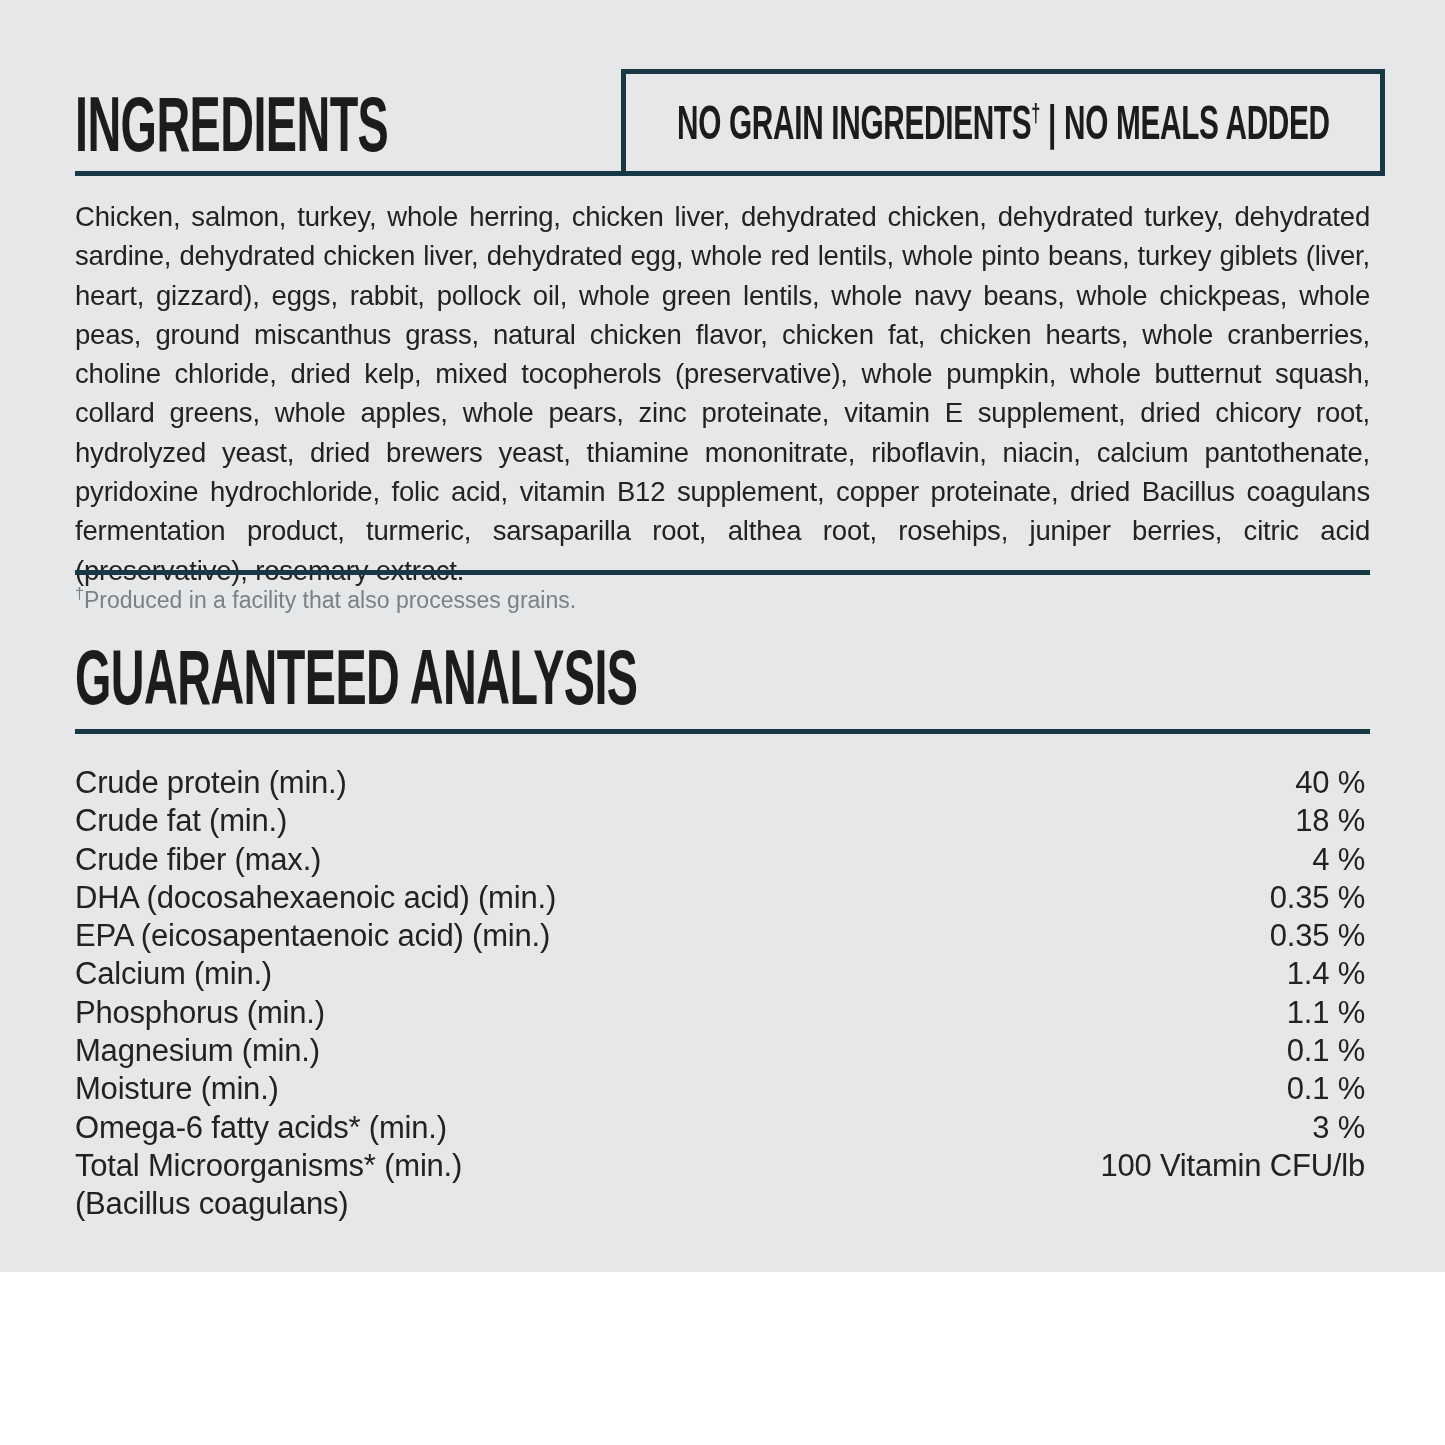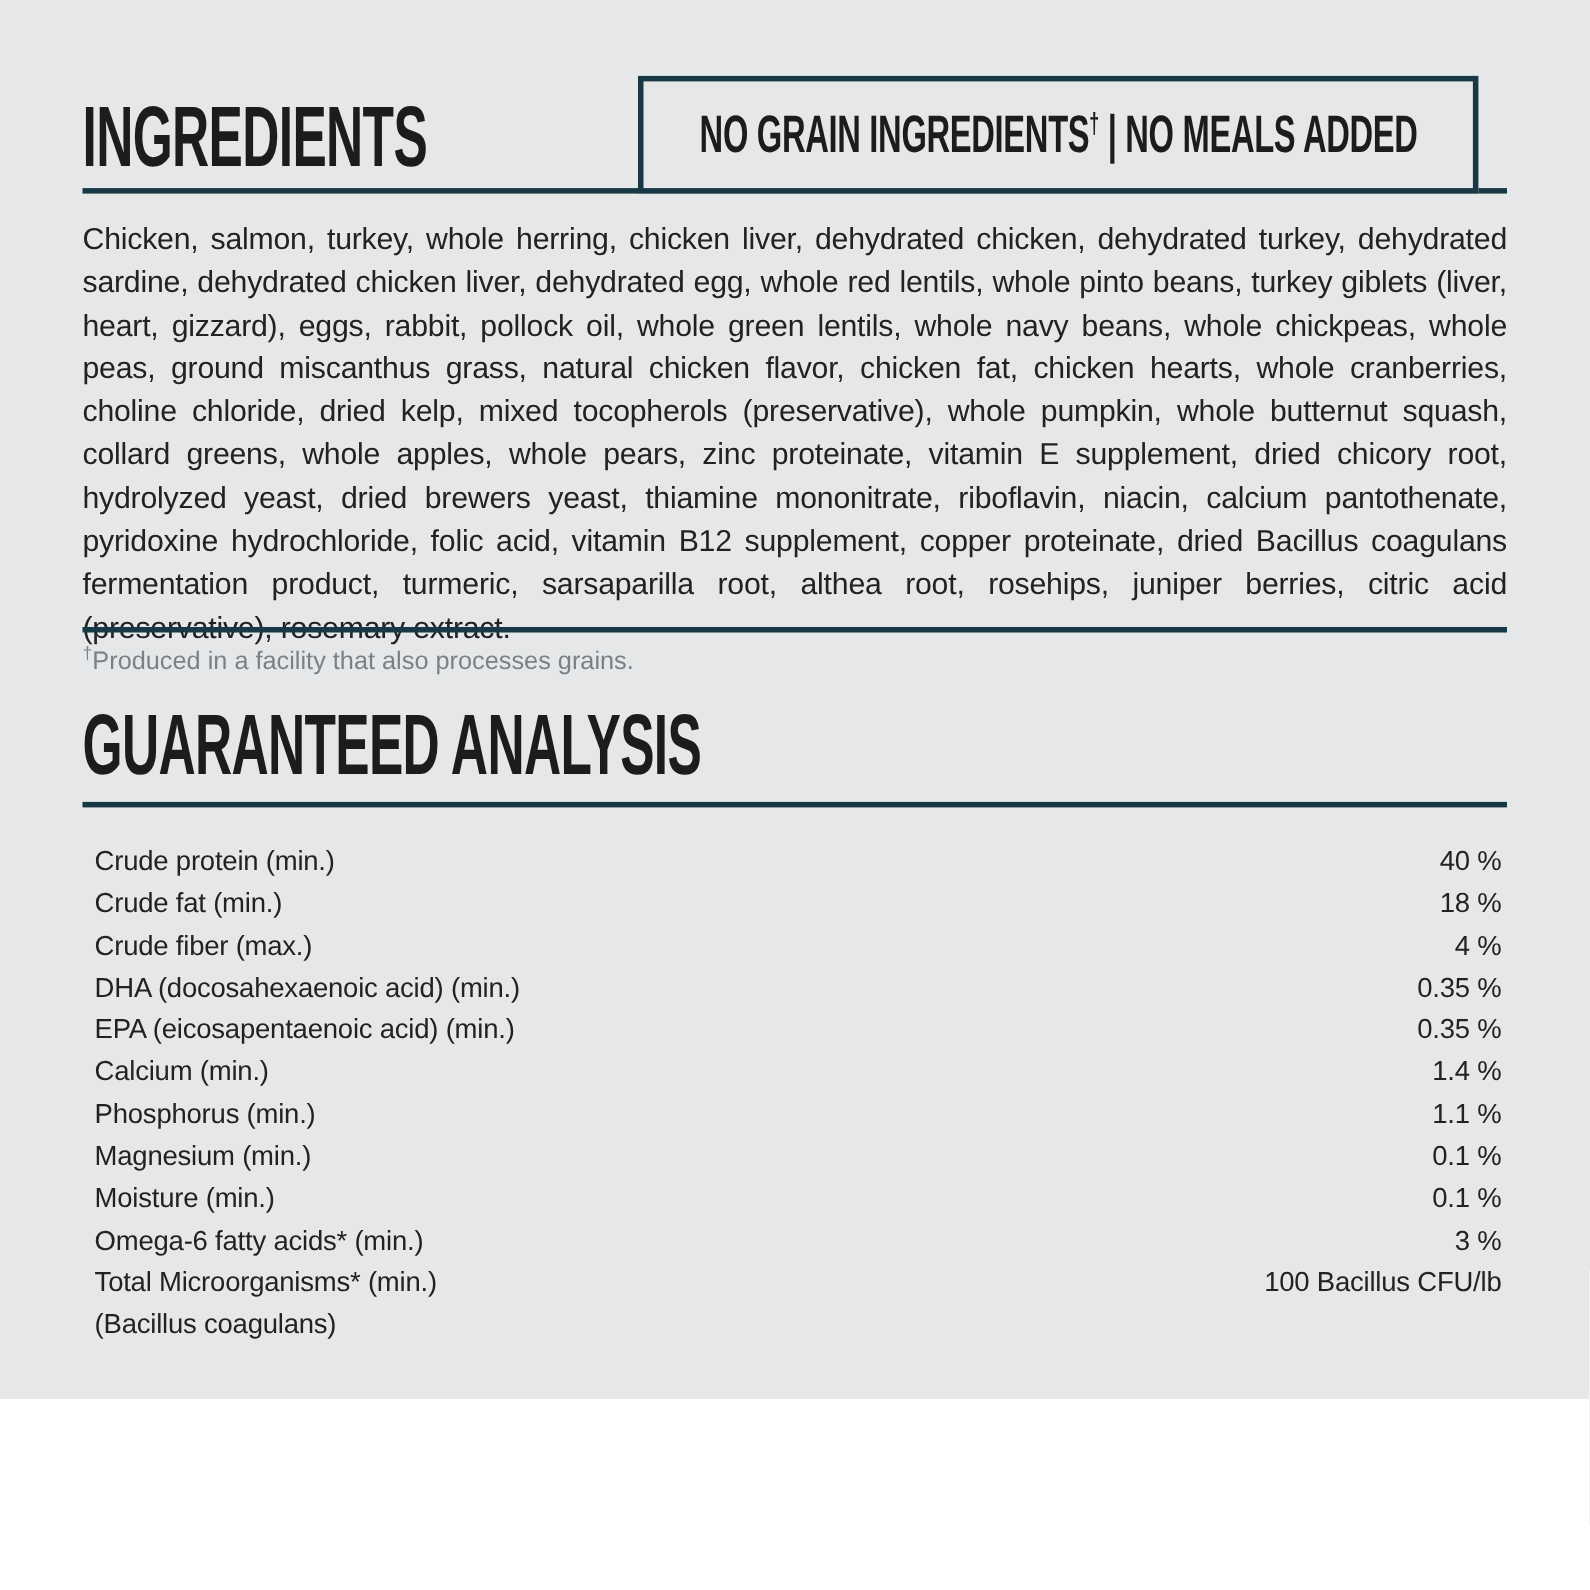--- a/index.html
+++ b/index.html
@@ -33,21 +33,21 @@
   .rule {
     position:absolute;
     left:75px; width:1295px; height:5px;
     background:var(--accent);
   }
   .rule-1 { top:171px; }
   .rule-2 { top:570px; }
   .rule-3 { top:729px; }
   .callout-box {
     position:absolute;
-    left:580px; top:69px;
+    left:621px; top:69px;
     width:764px; height:107px;
     border:5px solid var(--accent);
     display:flex; align-items:center; justify-content:center;
     background:var(--bg);
   }
   .callout-text {
     font-size:48px;
     line-height:48px;
     transform:scaleX(0.62);
     transform-origin:center center;
@@ -78,25 +78,24 @@
   .footnote sup { font-size:70%; vertical-align:super; line-height:0; }
   .analysis-table {
     position:absolute;
     left:75px; top:764px;
     width:1290px;
   }
   .analysis-row {
     display:flex;
     justify-content:space-between;
     align-items:flex-end;
-    font-size:25px;
+    font-size:31px;
     line-height:38.3px;
     letter-spacing:-0.2px;
     color:var(--body);
-    margin-left:11px;
   }
   .analysis-label { text-align:left; }
   .analysis-value { text-align:right; white-space:nowrap; }
 </style>
 </head>
 <body>
 
 <div class="page">
 
   <h1 class="section-title title-ingredients condensed">INGREDIENTS</h1>
@@ -153,21 +152,21 @@
       <div class="analysis-row">
         <span class="analysis-label">Moisture (min.)</span>
         <span class="analysis-value">0.1 %</span>
       </div>
       <div class="analysis-row">
         <span class="analysis-label">Omega-6 fatty acids* (min.)</span>
         <span class="analysis-value">3 %</span>
       </div>
       <div class="analysis-row">
         <span class="analysis-label">Total Microorganisms* (min.)</span>
-        <span class="analysis-value">100 Bacillus CFU/lb</span>
+        <span class="analysis-value">100 Vitamin CFU/lb</span>
       </div>
       <div class="analysis-row">
         <span class="analysis-label">(Bacillus coagulans)</span>
         <span class="analysis-value"></span>
       </div>
     </div>
 
 </div>
 
 </body></html>

